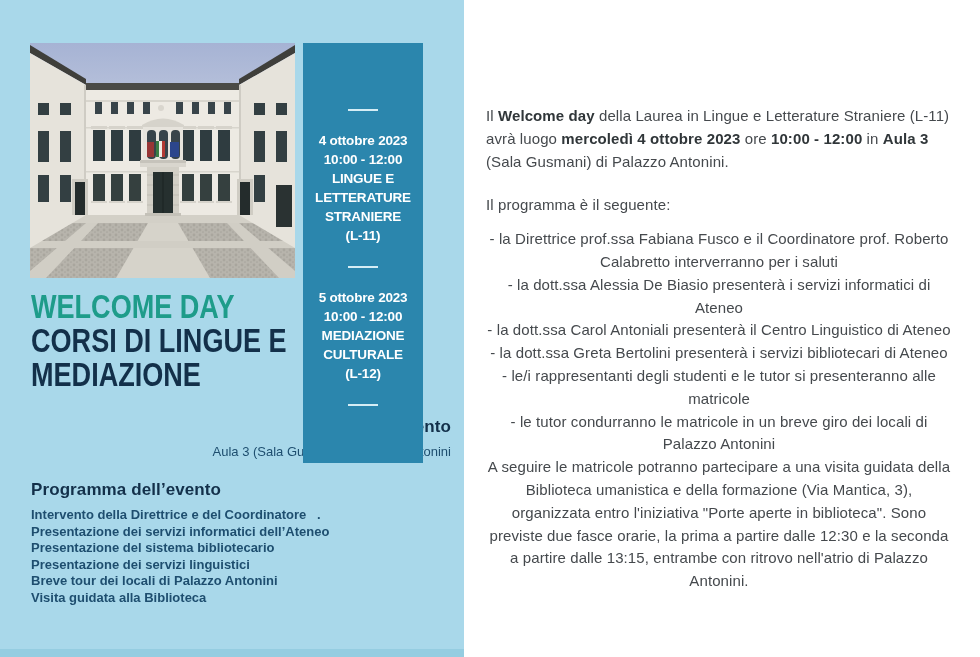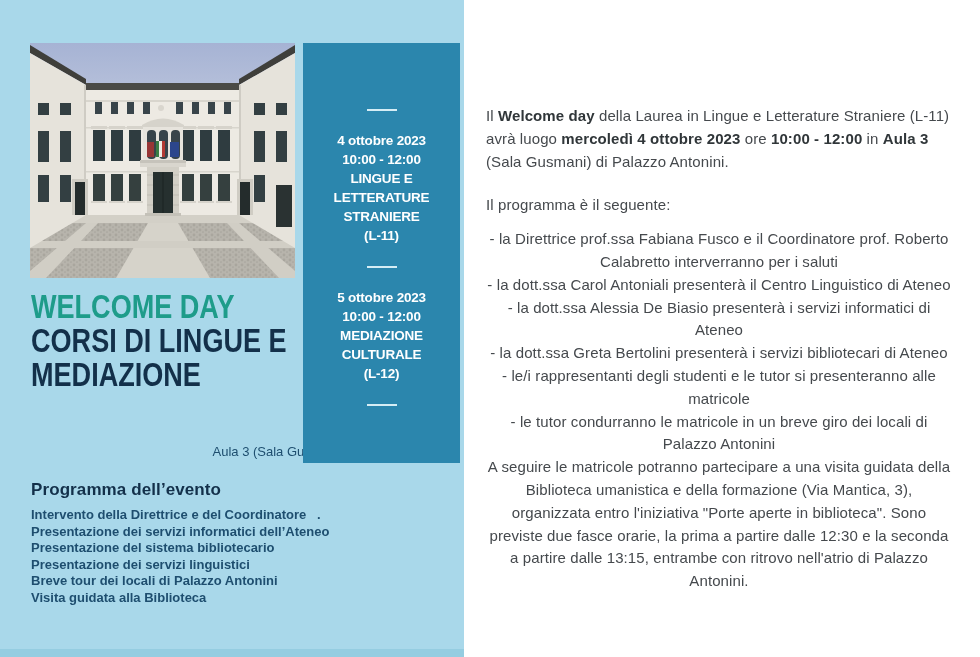--- a/index.html
+++ b/index.html
@@ -30,21 +30,21 @@
   .venue{ position:absolute; left:31px; top:417px; width:420px;text-align:right; }
   .program{ position:absolute; left:31px; top:480px; width:424px; }
   .section-heading{
     font-weight:700; font-size:17px; color:#13304a; letter-spacing:0.1px;
   }
   .venue-text{ margin-top:7px; font-size:13px; color:#1e4e6f; }
   .program-list{ margin-top:7px; font-size:13px; line-height:16.6px; color:#1e4e6f;font-weight:bold; }
 
   
   .schedule-col{
-    position:absolute; left:303px; top:43px; width:157px; height:420px;
+    position:absolute; left:303px; top:43px; width:120px; height:420px;
     background:#2b86ad; color:#ffffff; text-align:center;
     padding-top:66px; box-sizing:border-box;
   }
   .divider{ width:30px; border-top:2px solid #d5edf5; margin:0 auto; }
   .session{
     margin-top:20px; margin-bottom:21px;
     font-weight:700; font-size:13.5px; line-height:19px; letter-spacing:-0.2px;
     padding:0 8px;
   }
 
@@ -248,22 +248,22 @@
     </div>
     <div class="divider"></div>
   </div>
 
 
   <div class="main-text">
     <p class="para"><span>Il </span><span class="b">Welcome day</span><span> della Laurea in Lingue e Letterature Straniere (L-11) avrà luogo </span><span class="b">mercoledì 4 ottobre 2023</span><span> ore </span><span class="b">10:00 - 12:00</span><span> in </span><span class="b">Aula 3</span><span> (Sala Gusmani) di Palazzo Antonini.</span></p>
     <p class="para para-intro-list">Il programma è il seguente:</p>
     <div class="list-block">
         <div>- la Direttrice prof.ssa Fabiana Fusco e il Coordinatore prof. Roberto Calabretto interverranno per i saluti</div>
+        <div>- la dott.ssa Alessia De Biasio presenterà i servizi informatici di Ateneo</div>
         <div>- la dott.ssa Carol Antoniali presenterà il Centro Linguistico di Ateneo</div>
-        <div>- la dott.ssa Alessia De Biasio presenterà i servizi informatici di Ateneo</div>
         <div>- la dott.ssa Greta Bertolini presenterà i servizi bibliotecari di Ateneo</div>
         <div>- le/i rappresentanti degli studenti e le tutor si presenteranno alle matricole</div>
         <div>- le tutor condurranno le matricole in un breve giro dei locali di Palazzo Antonini</div>
       </div>
     <div class="closing">A seguire le matricole potranno partecipare a una visita guidata della Biblioteca umanistica e della formazione (Via Mantica, 3), organizzata entro l'iniziativa "Porte aperte in biblioteca". Sono previste due fasce orarie, la prima a partire dalle 12:30 e la seconda a partire dalle 13:15, entrambe con ritrovo nell'atrio di Palazzo Antonini.</div>
   </div>
 
 </div>
 
 </body></html>

